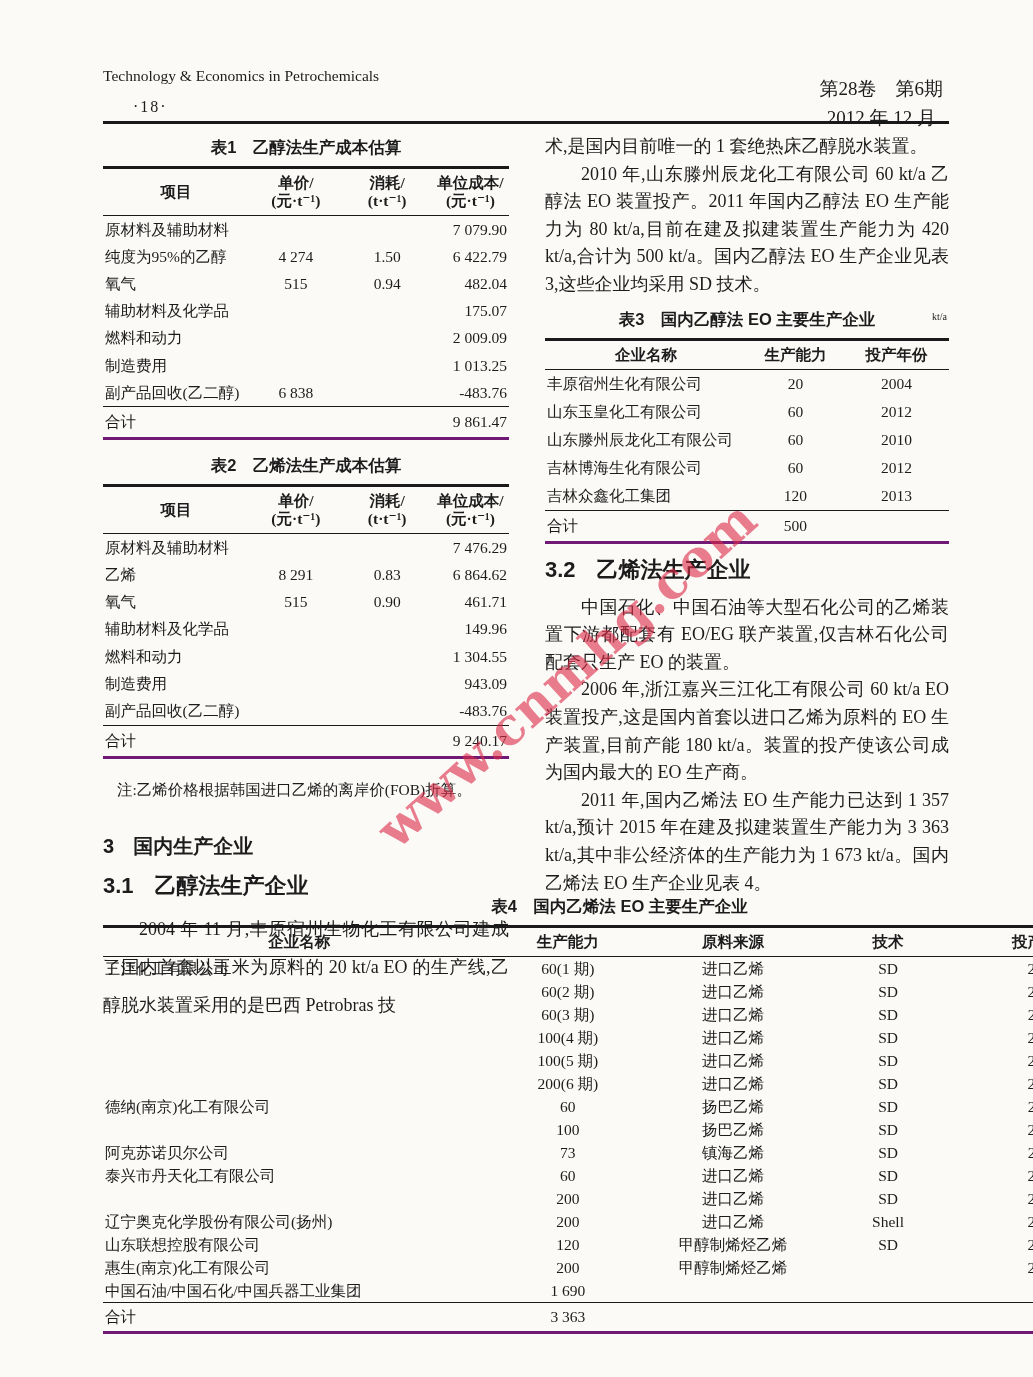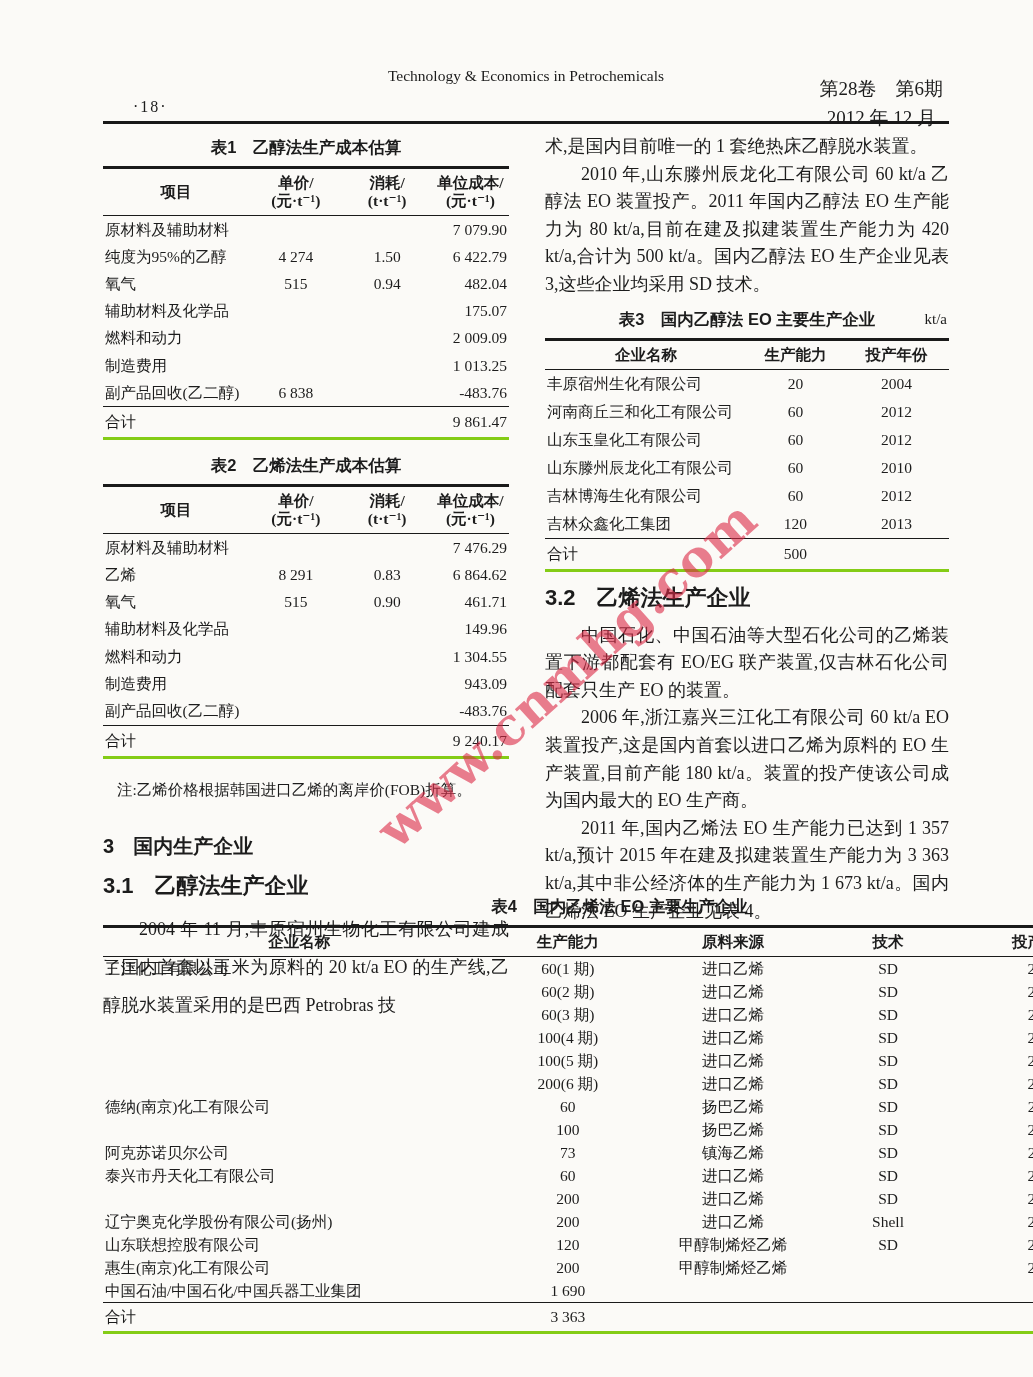--- a/index.html
+++ b/index.html
@@ -10,21 +10,21 @@
     background:#fbfaf7;
     color:#1c1c1c;
     font-family:"Liberation Serif","DejaVu Serif",serif;
     overflow:hidden;
     box-shadow:0 0 6px rgba(0,0,0,.25);
   }
   
   .pagehead { position:absolute; left:103px; right:84px; top:60px; height:58px; }
   .pnum { position:absolute; left:30px; bottom:2px; font-size:16px; letter-spacing:2px; }
   .jcn  { text-align:center; font-size:21px; letter-spacing:8px; font-weight:500; padding-top:2px; }
-  .jen  { text-align:center; font-size:15.5px; margin-top:7px; }
+  .jen  { font-size:15.5px; margin-top:7px; }
   .vol  { position:absolute; right:6px; top:14px; text-align:center; font-size:19px; line-height:29px; }
   .hrule { position:absolute; left:103px; right:84px; top:121px; height:3px; background:#181818; }
 
   
   .columns { position:absolute; left:103px; right:84px; top:133px; display:flex; gap:36px; }
   .colL { width:406px; flex:none; }
   .colR { flex:1; min-width:0; }
 
   .body { font-size:18px; line-height:27.6px; text-align:justify; }
   .colL .body { line-height:38px; }
@@ -37,24 +37,24 @@
           font-family:"Liberation Sans","DejaVu Sans",sans-serif; }
   .sec1 .num, .sec2 .num { margin-right:.95em; }
 
   
   .tblock { width:100%; }
   .mt0 { margin-top:4px; }
   .mt2 { margin-top:15px; }
   .mt3 { margin-top:10px; }
   .tcap { position:relative; text-align:center; font-weight:bold; font-size:16.5px;
           font-family:"Liberation Sans","DejaVu Sans",sans-serif; margin-bottom:7px; }
-  .tcap-unit { position:absolute; right:2px; top:2px; font-weight:normal; font-size:15px;
+  .tcap-unit { position:absolute; right:2px; top:2px; font-weight:normal; font-size:10px;
                font-family:"Liberation Serif","DejaVu Serif",serif; }
   table.booktab { width:100%; border-collapse:collapse;
-                  border-top:3px solid #1a1a1a; border-bottom:3px solid #84cc16;
+                  border-top:3px solid #1a1a1a; border-bottom:3px solid #701a75;
                   font-size:15.5px; }
   table.booktab th { border-bottom:1.7px solid #1a1a1a; font-weight:bold;
                      text-align:center; vertical-align:middle; padding:5px 2px; line-height:18px; }
   table.booktab td { line-height:18px; white-space:nowrap; }
   table.booktab tfoot td { border-top:1.7px solid #1a1a1a; }
   td.al-l { text-align:left;margin-top:28px; }  td.al-c { text-align:center; }  td.al-r { text-align:right; padding-right:4px; }
   td.indent { padding-left:20px; }
 
   .t12 table.booktab tbody td { padding:4.6px 2px; }
   .t12 table.booktab tfoot td { padding:6px 2px; }
@@ -282,25 +282,20 @@
                 <th>
                   <div>投产年份</div>
                 </th>
               </tr>
             </thead>
             <tbody>
               <tr>
                 <td class="al-l">丰原宿州生化有限公司</td>
                 <td class="al-c">20</td>
                 <td class="al-c">2004</td>
-              </tr>
-              <tr>
-                <td class="al-l">河南商丘三和化工有限公司</td>
-                <td class="al-c">60</td>
-                <td class="al-c">2012</td>
               </tr>
               <tr>
                 <td class="al-l">山东玉皇化工有限公司</td>
                 <td class="al-c">60</td>
                 <td class="al-c">2012</td>
               </tr>
               <tr>
                 <td class="al-l">山东滕州辰龙化工有限公司</td>
                 <td class="al-c">60</td>
                 <td class="al-c">2010</td>

